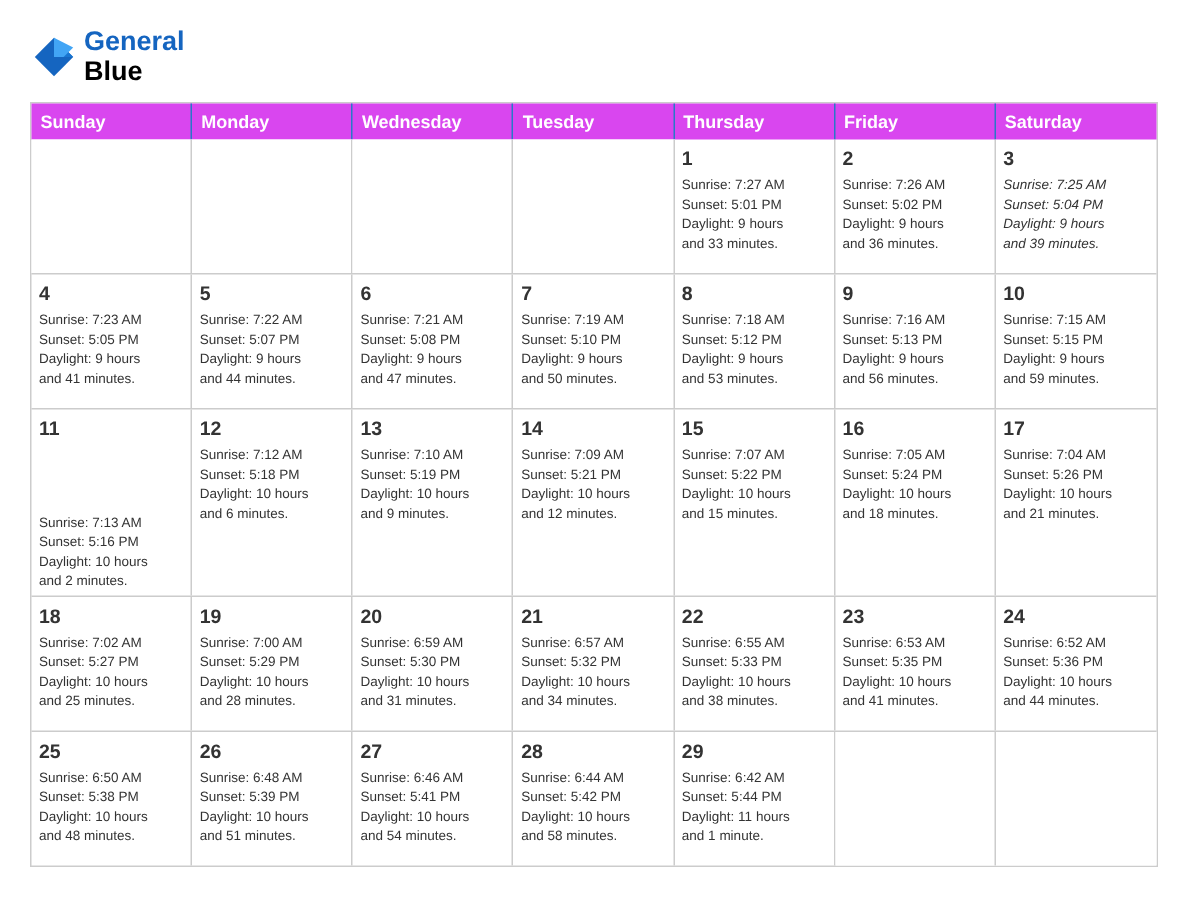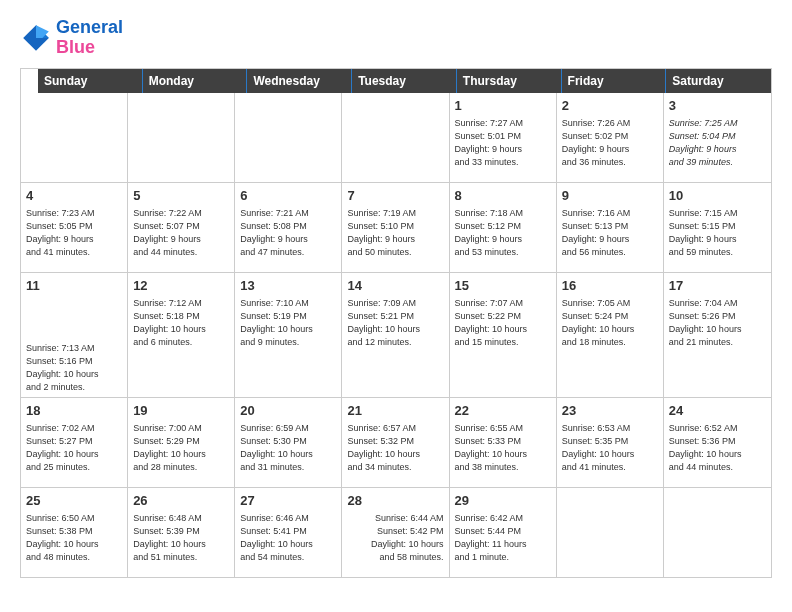--- a/index.html
+++ b/index.html
@@ -56,22 +56,21 @@
     }
     .calendar {
       flex: 1;
       display: flex;
       flex-direction: column;
       border: 1px solid #ccc;
     }
     .cal-header {
       display: grid;
       grid-template-columns: repeat(7, 1fr);
-      background: #404040;
-      margin-left: 17px;
+      background: #d946ef;
     }
     .cal-header-cell {
       color: #fff;
       font-size: 12px;
       font-weight: bold;
       padding: 5px 6px;
       text-align: left;
       border-right: 1px solid #2979c8;
     }
     .cal-header-cell:last-child { border-right: none; }
@@ -117,21 +116,21 @@
 <div class="page">
   <div class="header">
     <div class="logo">
       <svg class="logo-icon" viewBox="0 0 40 40">
         <polygon points="20,4 36,20 20,36 4,20" fill="#1565c0"></polygon>
         <polygon points="20,4 36,20 20,20" fill="#1976d2"></polygon>
         <polygon points="20,4 36,12 28,20 20,20" fill="#42a5f5"></polygon>
       </svg>
       <div class="logo-text">
         <div><span>General</span></div>
-        <div style="color:#ec4899;">Blue</div>
+        <div style="color:#000000;">Blue</div>
       </div>
     </div>
     <div class="title-block">
       <div class="month-title"></div>
       <div class="location"></div>
     </div>
   </div>
 
   <div class="calendar">
     <div class="cal-header">
@@ -341,21 +340,21 @@
           </div>
           <div class="cal-cell">
             <span class="day-num">27</span>
             <div class="cell-info" style="white-space: pre-line;">Sunrise: 6:46 AM
 Sunset: 5:41 PM
 Daylight: 10 hours
 and 54 minutes.</div>
           </div>
           <div class="cal-cell">
             <span class="day-num">28</span>
-            <div class="cell-info" style="white-space: pre-line; text-align: right;">Sunrise: 6:44 AM
+            <div class="cell-info" style="white-space: pre-line;">Sunrise: 6:44 AM
 Sunset: 5:42 PM
 Daylight: 10 hours
 and 58 minutes.</div>
           </div>
           <div class="cal-cell">
             <span class="day-num">29</span>
             <div class="cell-info" style="white-space: pre-line;">Sunrise: 6:42 AM
 Sunset: 5:44 PM
 Daylight: 11 hours
 and 1 minute.</div>

